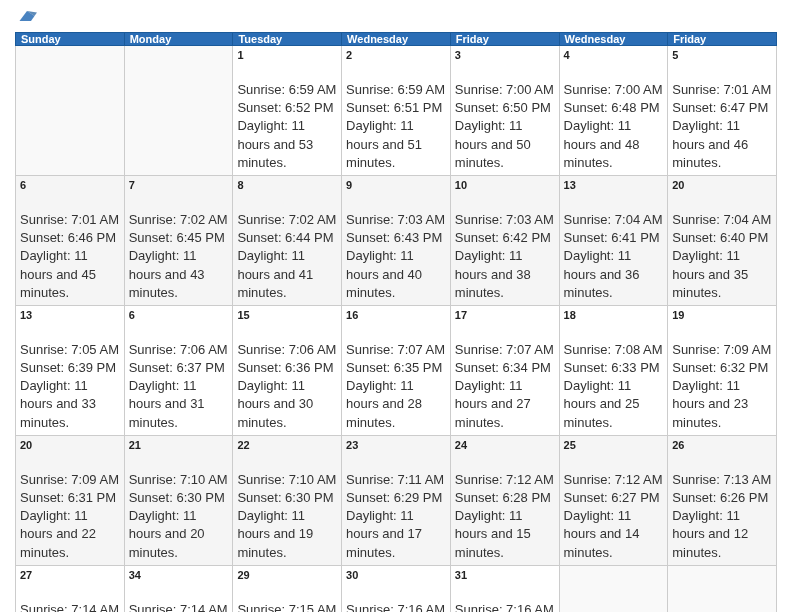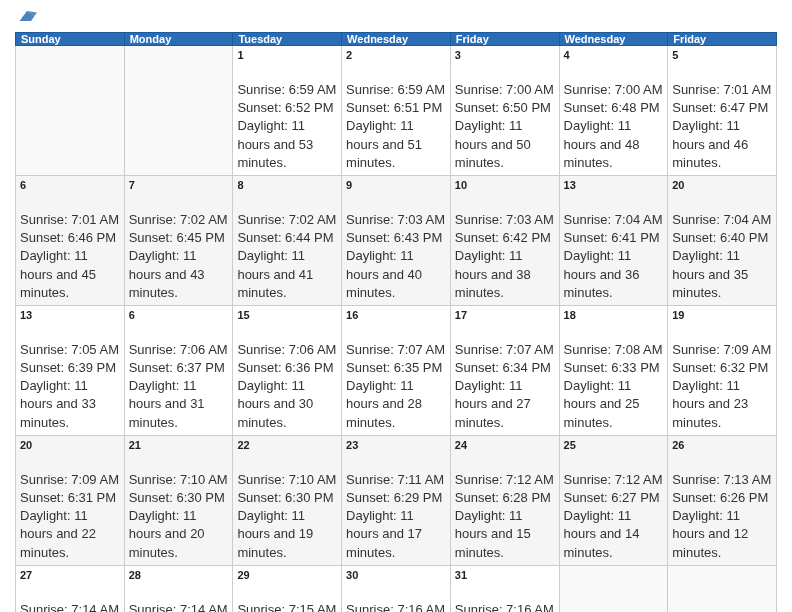--- a/index.html
+++ b/index.html
@@ -242,21 +242,21 @@
             <span class="day-num">26</span>
             <div class="day-info">Sunrise: 7:13 AM<br>Sunset: 6:26 PM<br>Daylight: 11 hours and 12 minutes.</div>
           </td>
         </tr>
         <tr>
           <td>
             <span class="day-num">27</span>
             <div class="day-info">Sunrise: 7:14 AM<br>Sunset: 6:25 PM<br>Daylight: 11 hours and 11 minutes.</div>
           </td>
           <td>
-            <span class="day-num">28</span>
+            <span class="day-num">34</span>
             <div class="day-info">Sunrise: 7:14 AM<br>Sunset: 6:24 PM<br>Daylight: 11 hours and 9 minutes.</div>
           </td>
           <td>
             <span class="day-num">29</span>
             <div class="day-info">Sunrise: 7:15 AM<br>Sunset: 6:23 PM<br>Daylight: 11 hours and 8 minutes.</div>
           </td>
           <td>
             <span class="day-num">30</span>
             <div class="day-info">Sunrise: 7:16 AM<br>Sunset: 6:23 PM<br>Daylight: 11 hours and 6 minutes.</div>
           </td>

